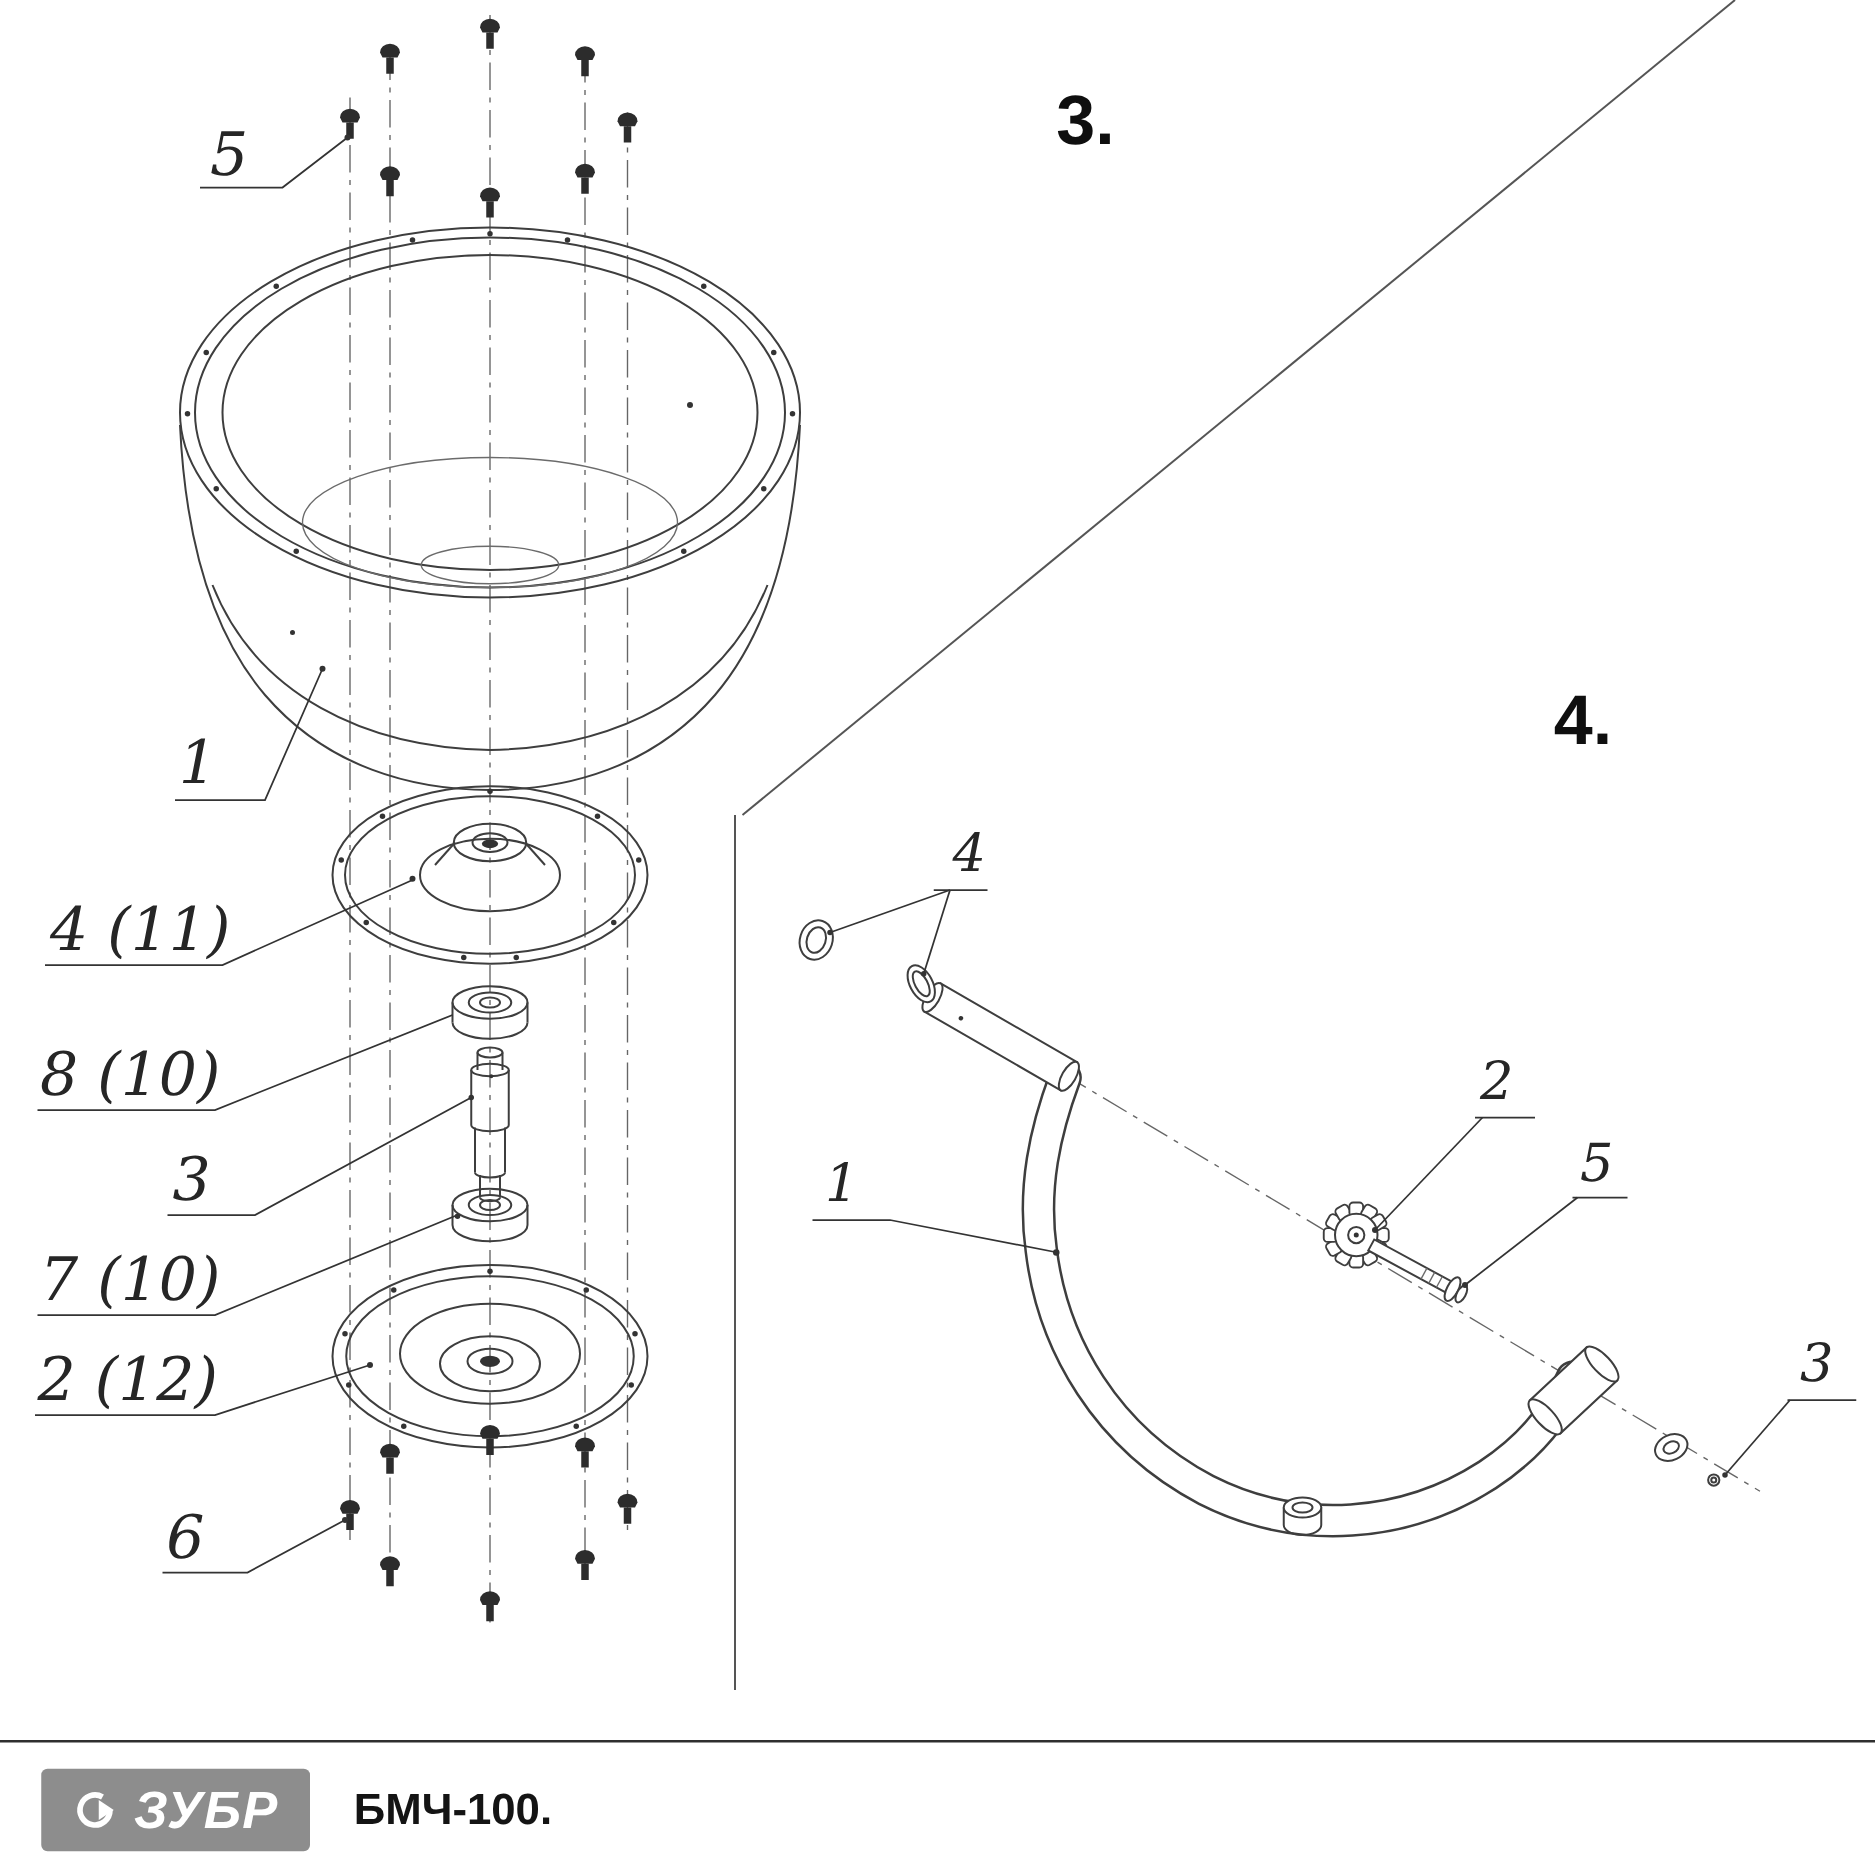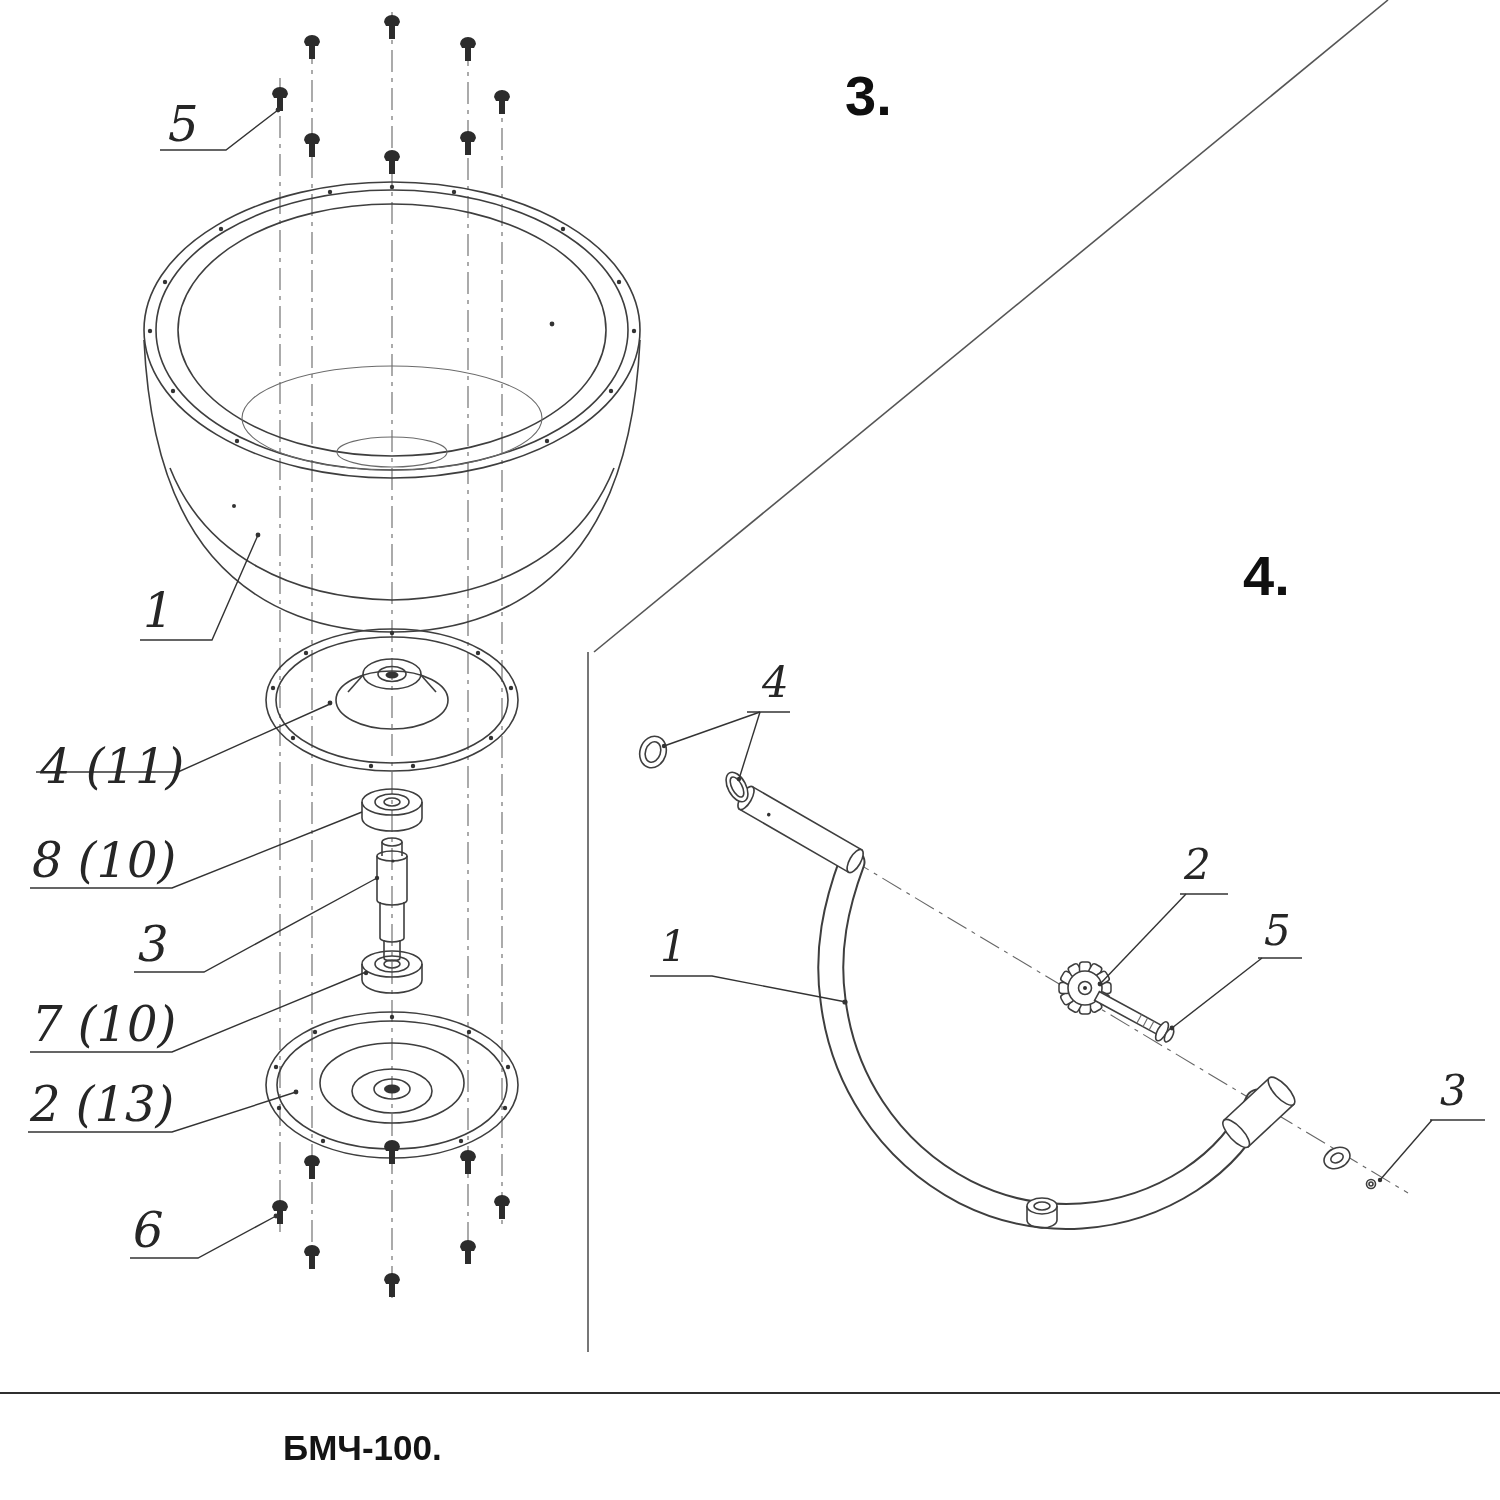--- a/index.html
+++ b/index.html
@@ -309,32 +309,39 @@
       <path d="M1432,1120 L1380,1180" class="leader"></path>
         <circle cx="1380" cy="1180" r="2.2" class="dot"></circle>
     </g>
   </svg>
 
   <div class="secnum" style="left:845px;top:68px;">3.</div>
   <div class="secnum" style="left:1243px;top:548px;">4.</div>
 
   <div class="lbl big" style="left:168px;top:100px;">5</div>
   <div class="lbl big" style="left:143px;top:586px;">1</div>
-  <div class="lbl big" style="left:40px;top:720px;margin-top:22px;">4 (11)</div>
+  <div class="lbl big" style="left:40px;top:720px;">4 (11)</div>
   <div class="lbl big" style="left:32px;top:836px;text-align:center;">8 (10)</div>
   <div class="lbl big" style="left:138px;top:920px;">3</div>
   <div class="lbl big" style="left:32px;top:1000px;">7 (10)</div>
-  <div class="lbl big" style="left:30px;top:1080px;">2 (13)</div>
+  <div class="lbl big" style="left:30px;top:1080px;">2 (12)</div>
   <div class="lbl big" style="left:133px;top:1206px;">6</div>
 
   <div class="lbl med" style="left:762px;top:662px;">4</div>
   <div class="lbl med" style="left:1184px;top:844px;">2</div>
   <div class="lbl med" style="left:1264px;top:910px;">5</div>
   <div class="lbl med" style="left:660px;top:926px;">1</div>
   <div class="lbl med" style="left:1440px;top:1070px;">3</div>
 
   <div class="footer">
+    <div class="logo-badge">
+      <svg width="40" height="40" viewBox="0 0 40 40">
+        <path d="M30 20 A12 12 0 1 1 24 9.6" stroke="#ffffff" stroke-width="4.5" fill="none"></path>
+        <path d="M21 12 L33 20 L21 28 Z" fill="#ffffff"></path>
+      </svg>
+      <span class="logo-text">ЗУБР</span>
+    </div>
     <div class="footer-text">
       <span class="footer-model">БМЧ-100.</span>
     </div>
   </div>
 
 </div>
 
 </body></html>

